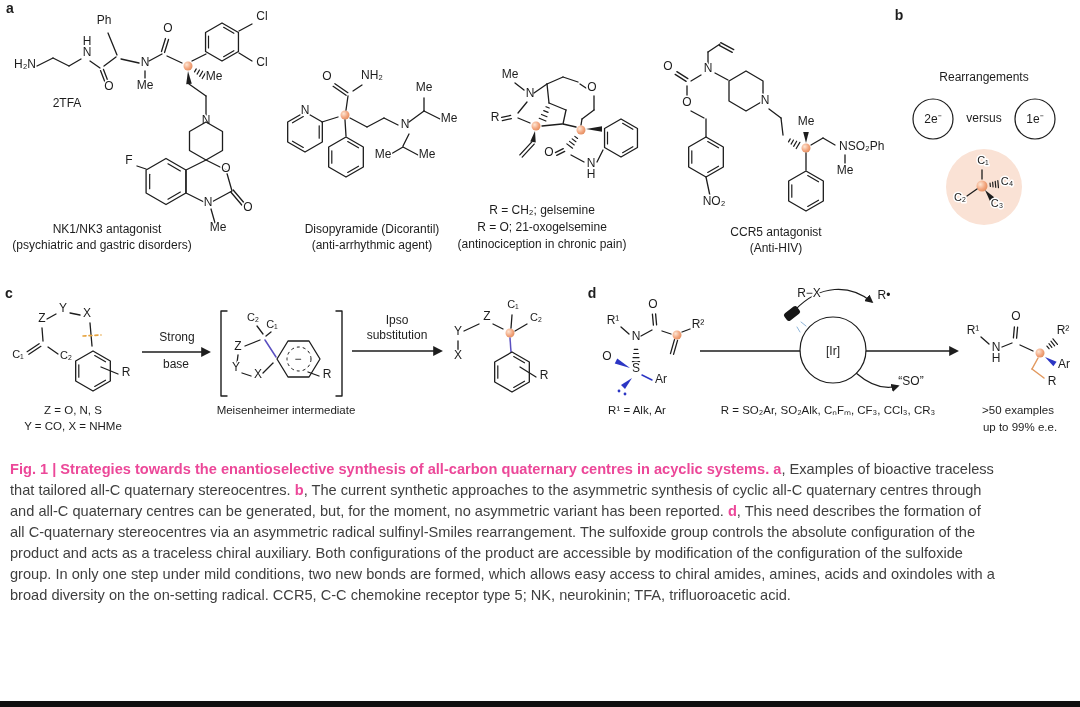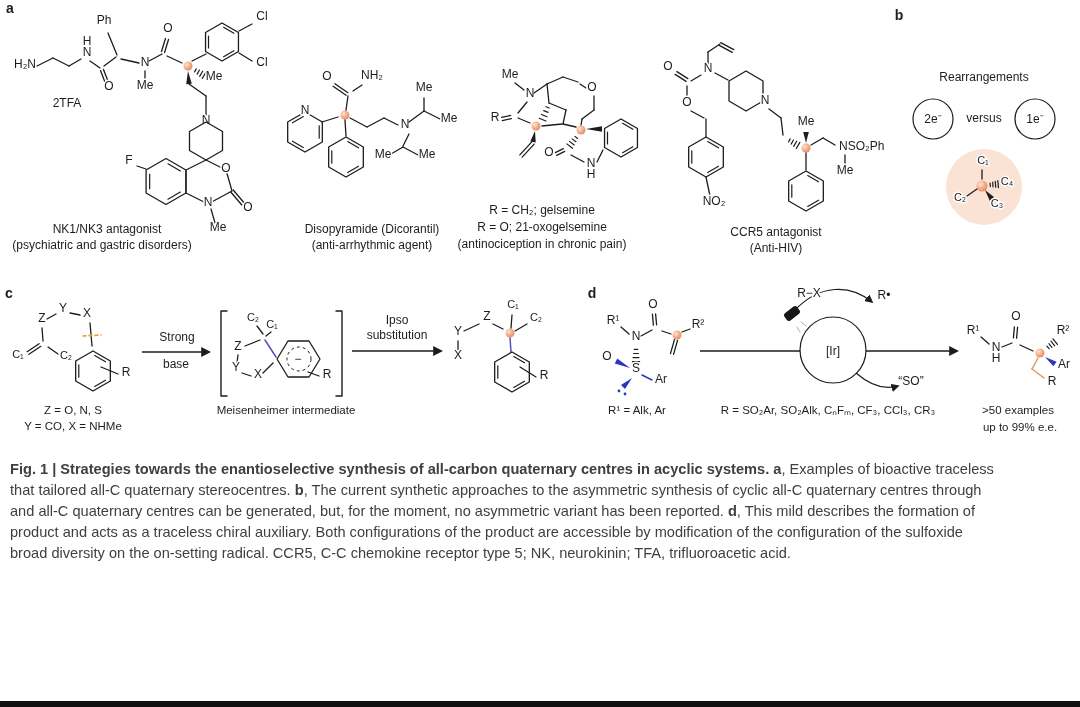--- a/index.html
+++ b/index.html
@@ -4,21 +4,21 @@
 <style>
   body{margin:0;background:#ffffff}
   .page{position:relative;width:1080px;height:707px;background:#ffffff;overflow:hidden;
         font-family:"Liberation Sans",sans-serif}
   svg{position:absolute;left:0;top:0}
   svg text{font-family:"Liberation Sans",sans-serif;paint-order:stroke;stroke:#ffffff;
            stroke-width:3px;stroke-linejoin:round;fill:#1d1d1d}
   .caption{position:absolute;left:10px;top:459px;width:1066px;color:#3f3f3f;
            font-size:14.6px;line-height:21px}
   .cap-line{white-space:nowrap}
-  .cap-line b{color:#404040}
+  .cap-line b{color:#ec4899}
   .bottombar{position:absolute;left:0;top:701px;width:1080px;height:6px;background:#0f0f0f}
 </style>
 </head>
 <body>
 
 <div class="page">
   <svg id="fig" width="1080" height="460" viewBox="0 0 1080 460">
       <defs>
         <marker id="ah" viewBox="0 0 10 10" refX="8" refY="5" markerWidth="7" markerHeight="7" orient="auto">
           <path d="M0,0 L10,5 L0,10 z" fill="#1d1d1d"></path>
@@ -367,18 +367,20 @@
         <line x1="1038" y1="358" x2="1032" y2="369" stroke="#e2995f" stroke-width="1.5" stroke-linecap="round"></line>
         <line x1="1032" y1="369" x2="1044" y2="378" stroke="#e2995f" stroke-width="1.5" stroke-linecap="round"></line>
         <text x="1052" y="385" font-size="12" text-anchor="middle" fill="#e03432">R</text>
         <text x="1018" y="414" font-size="11.5" text-anchor="middle" fill="#1d1d1d">&gt;50 examples</text>
         <text x="1020" y="431" font-size="11.5" text-anchor="middle" fill="#1d1d1d">up to 99% e.e.</text>
       </g>
     </svg>
   <div id="caption" class="caption">
       <div class="cap-line"><b>Fig. 1 | Strategies towards the enantioselective synthesis of all-carbon quaternary centres in acyclic systems. a</b><span>, Examples of bioactive traceless</span></div>
       <div class="cap-line"><span>that tailored all-C quaternary stereocentres. </span><b>b</b><span>, The current synthetic approaches to the asymmetric synthesis of cyclic all-C quaternary centres through</span></div>
-      <div class="cap-line"><span>and all-C quaternary centres can be generated, but, for the moment, no asymmetric variant has been reported. </span><b>d</b><span>, This mild describes the formation of</span></div>
+      <div class="cap-line"><span>and all-C quaternary centres can be generated, but, for the moment, no asymmetric variant has been reported. </span><b>d</b><span>, This need describes the formation of</span></div>
+      <div class="cap-line"><span>all C-quaternary stereocentres via an asymmetric radical sulfinyl-Smiles rearrangement. The sulfoxide group controls the absolute configuration of the</span></div>
       <div class="cap-line"><span>product and acts as a traceless chiral auxiliary. Both configurations of the product are accessible by modification of the configuration of the sulfoxide</span></div>
+      <div class="cap-line"><span>group. In only one step under mild conditions, two new bonds are formed, which allows easy access to chiral amides, amines, acids and oxindoles with a</span></div>
       <div class="cap-line"><span>broad diversity on the on-setting radical. CCR5, C-C chemokine receptor type 5; NK, neurokinin; TFA, trifluoroacetic acid.</span></div>
     </div>
   <div class="bottombar"></div>
 </div>
 
 </body></html>

